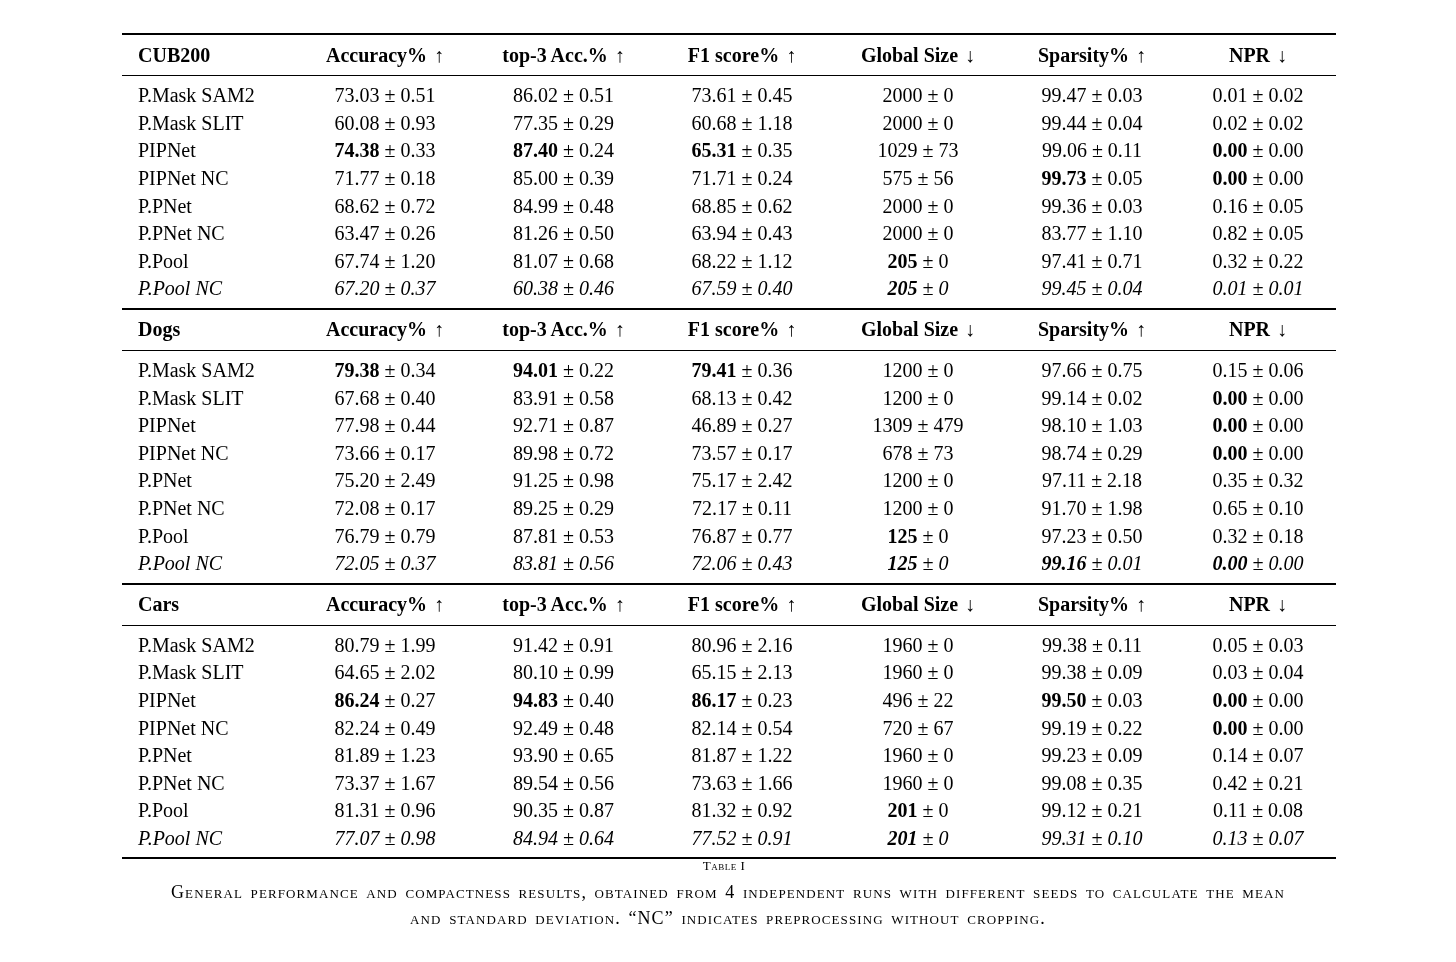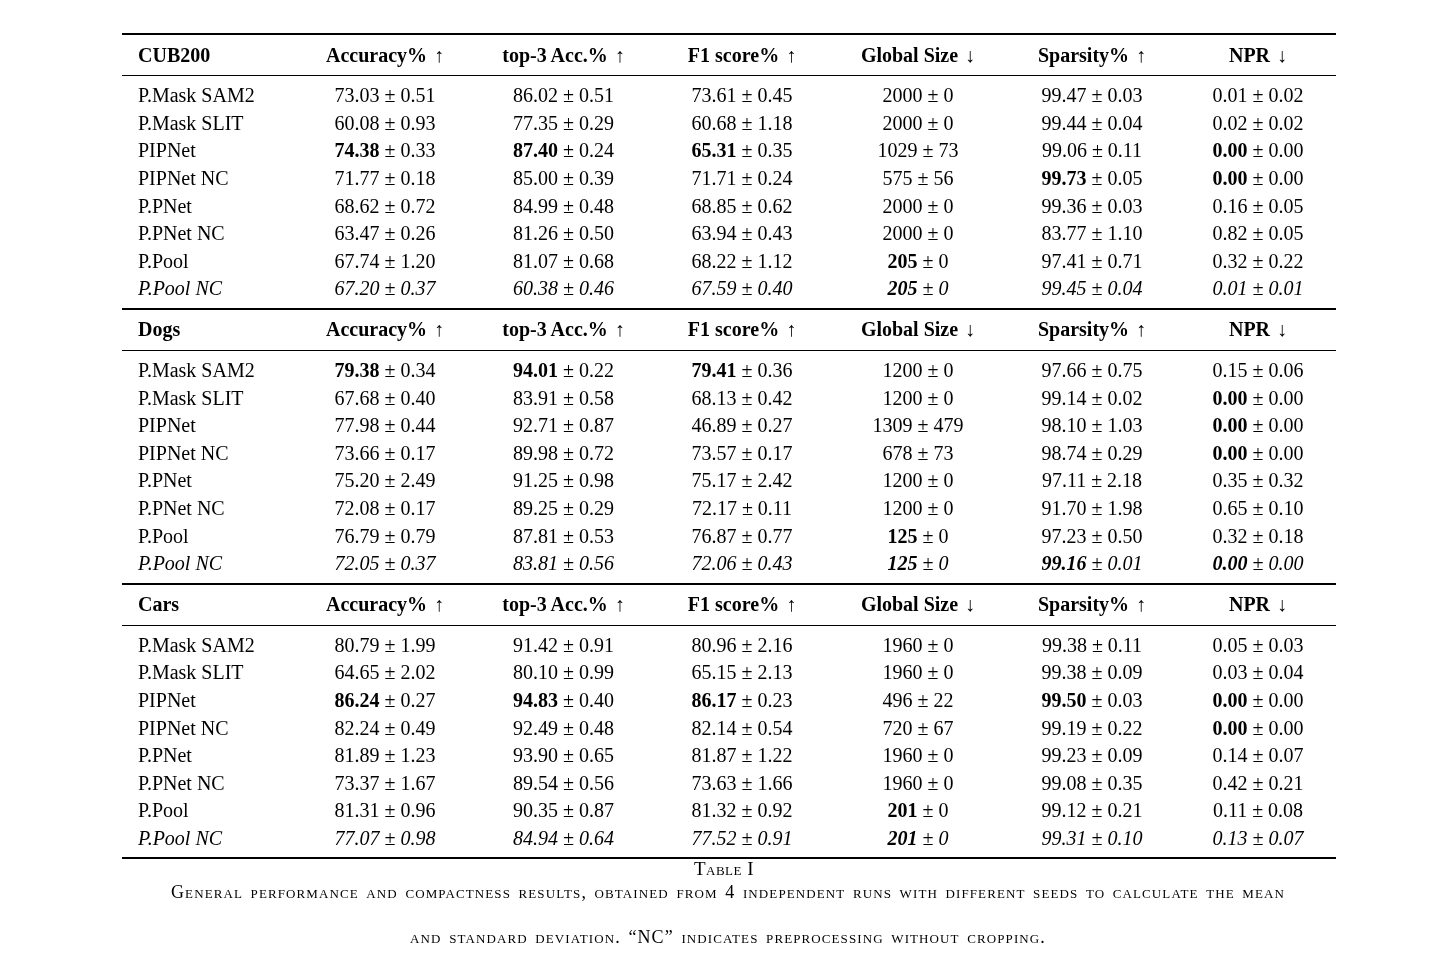--- a/index.html
+++ b/index.html
@@ -58,21 +58,21 @@
   table.section tbody tr:last-child td { padding-bottom: 5px; font-style: italic; }
   .bv { font-weight: bold; }
   .arrow { padding-left: 2px; }
 
   .table-label {
     position: absolute;
     top: 858px;
     left: 0;
     width: 1448px;
     text-align: center;
-    font-size: 19px;
+    font-size: 13px;
     font-variant: small-caps;
     letter-spacing: 0.5px;
   }
   .caption-clip {
     position: absolute;
     top: 882px;
     left: 0;
     width: 1456px;
     display: flex;
     justify-content: center;
@@ -90,21 +90,20 @@
   .caption-line2 {
     position: absolute;
     top: 908px;
     left: 0;
     width: 1456px;
     text-align: center;
     font-size: 18px;
     font-variant: small-caps;
     letter-spacing: 1.1px;
     word-spacing: 2px;
-    margin-top: 19px;
   }
 </style>
 </head>
 <body>
 
 <div class="page">
 
   <div class="table-wrap">
 
   <table class="section">

